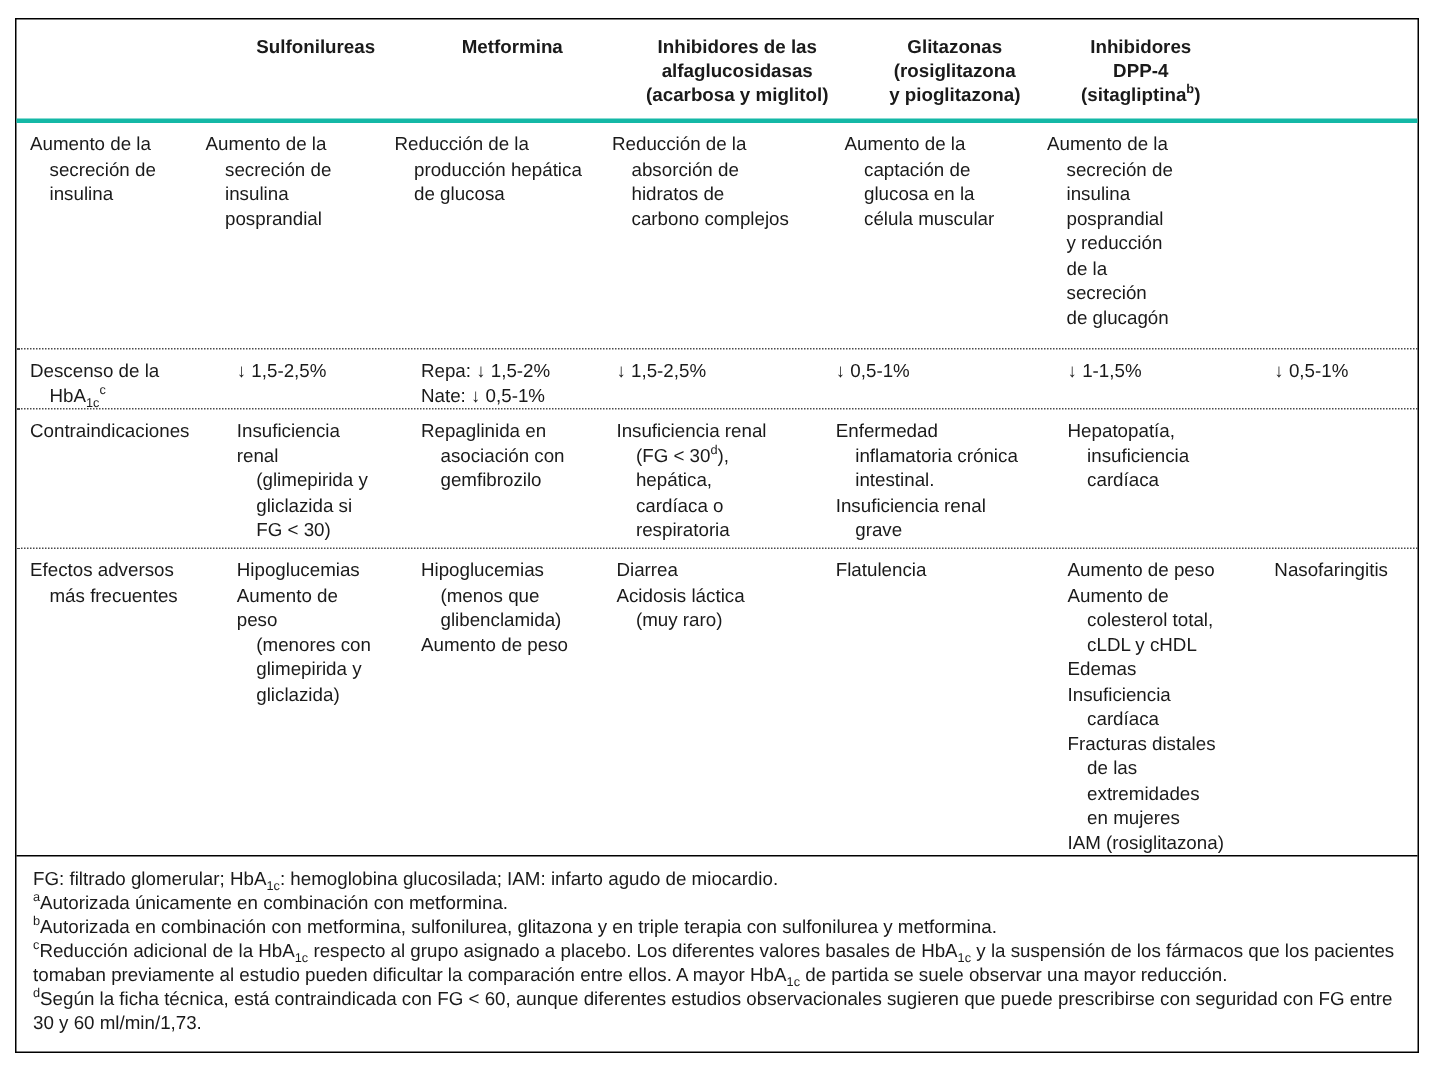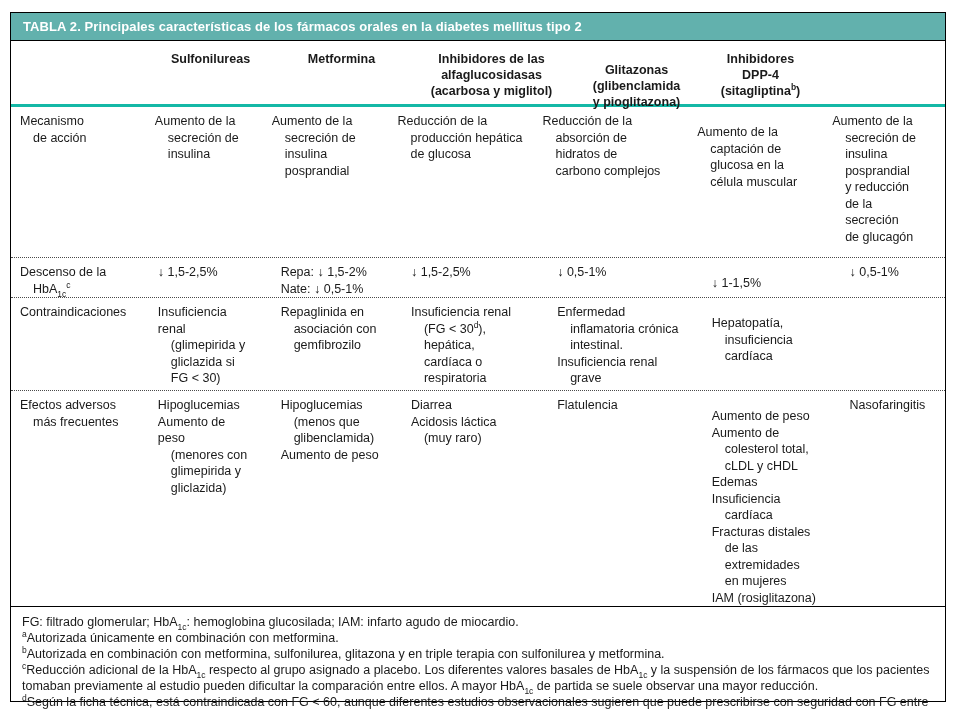--- a/index.html
+++ b/index.html
@@ -18,67 +18,60 @@
   .tbody{flex:0 0 auto;}
   .trow{display:flex;align-items:flex-start;padding:6px 0 0 9px;
         box-sizing:border-box;font-size:12.5px;line-height:16.5px;}
   .trow + .trow{border-top:1px dotted #4a4a4a;gap:24px;}
   .trow:nth-child(1){min-height:150px;}
   .trow:nth-child(2){min-height:36px;}
   .trow:nth-child(3){min-height:93px;}
   .trow:nth-child(4){min-height:186px;}
   .cell{box-sizing:border-box;padding-right:6px;}
   .col0{width:135px;} .col1{width:117px;} .col2{width:126px;} .col3{width:145px;}
-  .col4{width:155px;} .col5{width:135px;margin-top:11px;} .col6{width:113px;}
+  .col4{width:155px;} .col5{width:135px;} .col6{width:113px;}
   .ln.cont{padding-left:13px;}
   .footer{border-top:1px solid #000;padding:7px 11px 6px;font-size:12.5px;
           line-height:16px;flex:1 1 auto;}
   sup{font-size:68%;vertical-align:super;line-height:0;}
   sub{font-size:68%;vertical-align:sub;line-height:0;text-align:right;}
 </style>
 </head>
 <body>
 
 <div class="page">
   <div class="frame">
-    <div class="titlebar">
-      <span>TABLA 2. Principales características de los fármacos orales en la diabetes mellitus tipo 2</span>
-    </div>
     <div class="headrow">
         <div class="hcell col0">
           <div></div>
         </div>
         <div class="hcell col1">
           <div>Sulfonilureas</div>
         </div>
         <div class="hcell col3">
           <div>Metformina</div>
         </div>
         <div class="hcell col4">
           <div>Inhibidores de las</div>
           <div>alfaglucosidasas</div>
           <div>(acarbosa y miglitol)</div>
         </div>
         <div class="hcell col5">
           <div>Glitazonas</div>
-          <div>(glibenclamida</div>
+          <div>(rosiglitazona</div>
           <div>y pioglitazona)</div>
         </div>
         <div class="hcell col6">
           <div>Inhibidores</div>
           <div>DPP-4</div>
           <div>(sitagliptina<sup>b</sup>)</div>
         </div>
       </div>
     <div class="tbody">
         <div class="trow">
-          <div class="cell col0">
-            <div class="ln">Mecanismo</div>
-            <div class="ln cont">de acción</div>
-          </div>
           <div class="cell col1">
             <div class="item">
               <div class="ln">Aumento de la</div>
               <div class="ln cont">secreción de</div>
               <div class="ln cont">insulina</div>
             </div>
           </div>
           <div class="cell col2">
             <div class="item">
               <div class="ln">Aumento de la</div>

